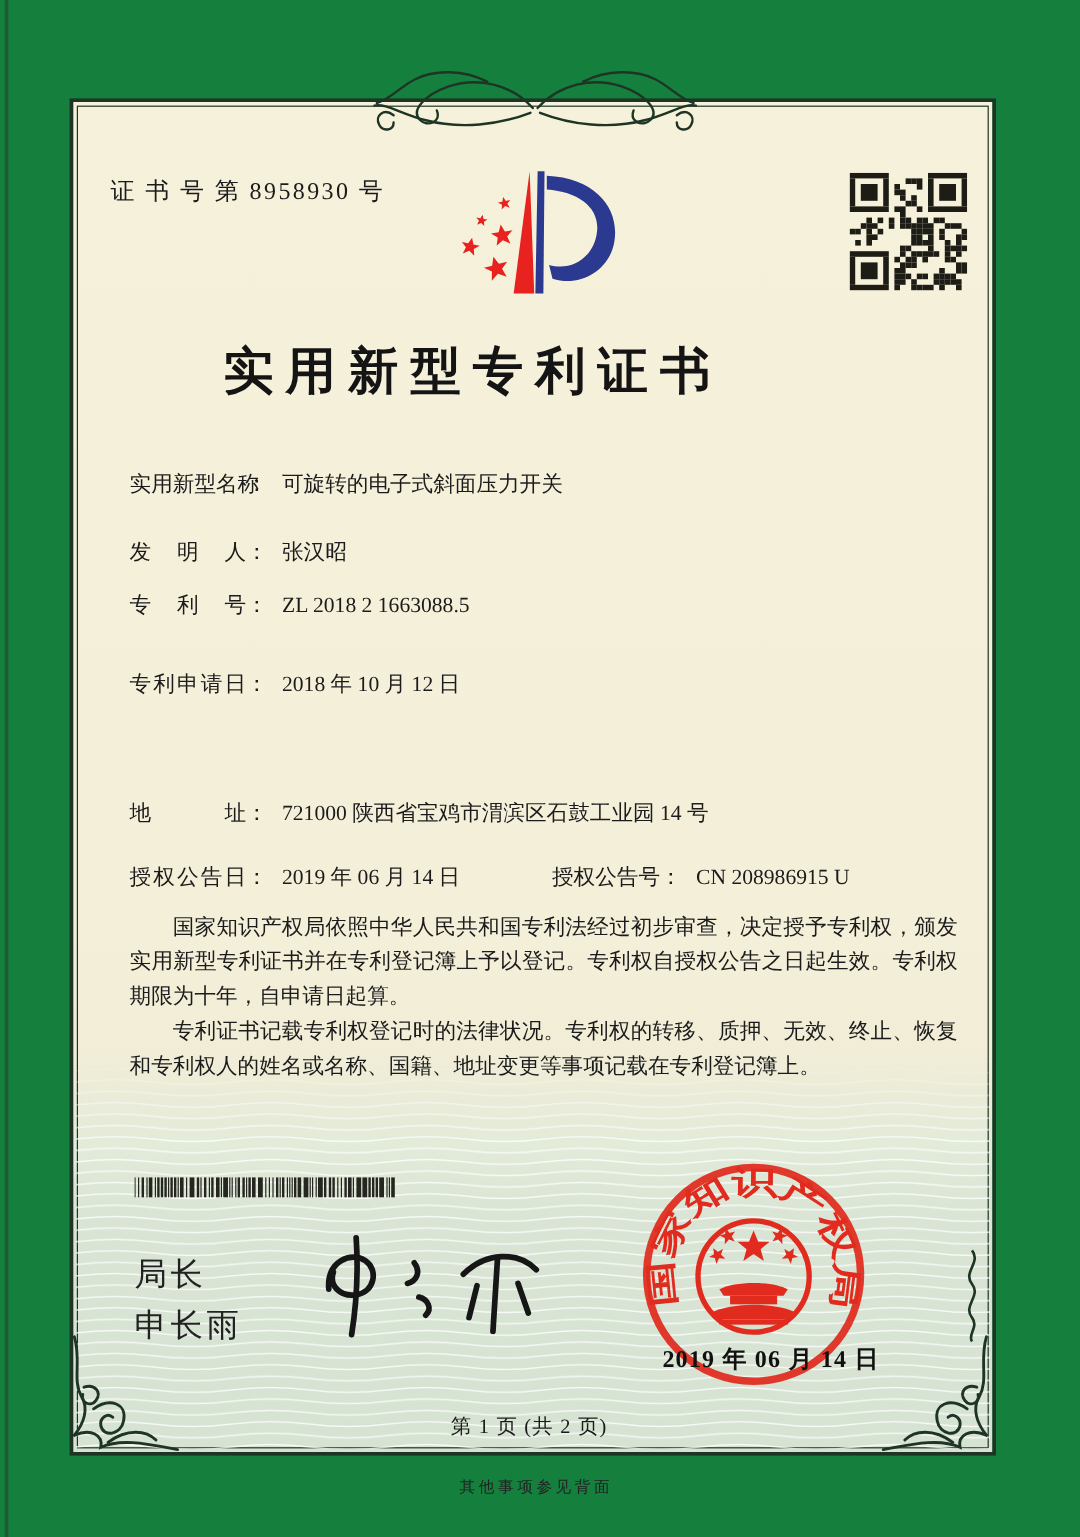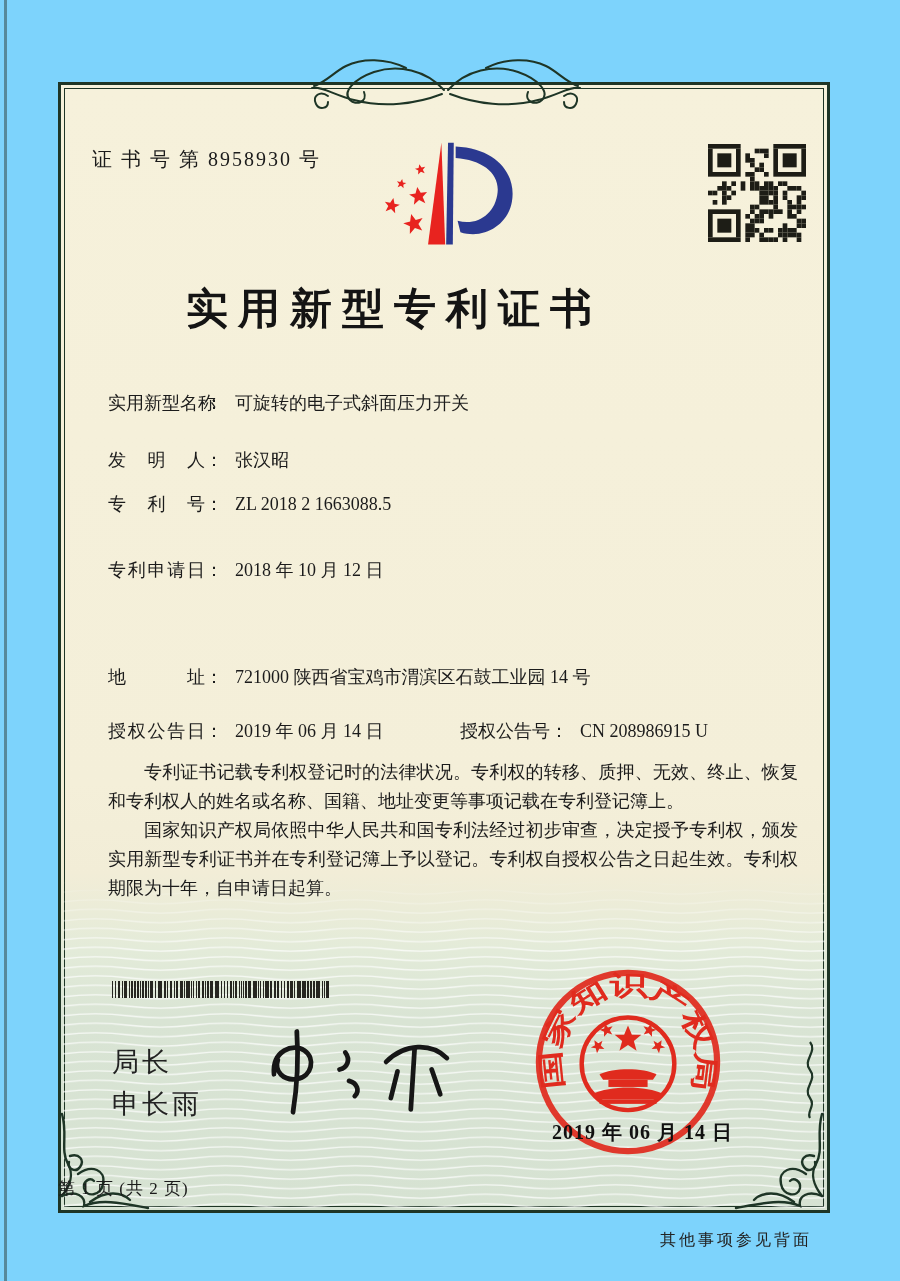--- a/index.html
+++ b/index.html
@@ -1,18 +1,18 @@
 <!DOCTYPE html>
 <html><head>
 <meta charset="utf-8">
 <style>
   html,body{margin:0;padding:0;}
   .page{
     position:relative; width:900px; height:1281px; overflow:hidden;
-    background:#7dd3fc;
+    background:#15803d;
     font-family:"Liberation Serif", serif;
     color:#1b1b1b;
   }
   .scan-edge{position:absolute; left:4px; top:0; width:3px; height:100%;
     background:rgba(40,46,38,.45);}
   .frame{
     position:absolute; left:58px; top:82px; width:766px; height:1125px;
     border:3px solid #1e3526;
     background:linear-gradient(180deg,#f6f1db 0%,#f4efd9 62%,#f2edd7 70%,#e3ebd9 77%,#d9e4d4 83%,#d6e2d2 100%);
   }
@@ -25,22 +25,22 @@
   .title{left:58px; top:281px; width:672px; text-align:center;
     font-size:42px; font-weight:700; letter-spacing:10px; color:#141414;}
   .field{left:108px; font-size:18px; white-space:nowrap;}
   .flabel{display:inline-block; width:97px; text-align:justify; text-align-last:justify;}
   .fvalue{margin-left:12px;}
   .field2{position:absolute; left:352px; top:0; white-space:nowrap;}
   .paras{left:108px; top:758px; width:690px; font-size:18px; line-height:29px; text-align:justify;}
   .paras p{margin:0; text-indent:2em;}
   .officer{font-family:"Liberation Sans", sans-serif; font-size:27px; color:#222; letter-spacing:3px;}
   .seal-date{left:552px; top:1119px; font-size:20px; letter-spacing:1px; color:#111; font-weight:600;}
-  .page-note{left:58px; top:1177px; width:766px; text-align:left; font-size:17px; letter-spacing:1px;}
-  .back-note{left:12px; top:1230px; width:800px; text-align:right; font-size:16px; letter-spacing:3px; color:#222;}
+  .page-note{left:58px; top:1177px; width:766px; text-align:center; font-size:17px; letter-spacing:1px;}
+  .back-note{left:47px; top:1230px; width:800px; text-align:center; font-size:13px; letter-spacing:3px; color:#222;}
   svg{display:block;}
 </style>
 </head>
 <body>
 
 <div class="page">
 
   <div class="scan-edge"></div>
 
   <svg width="0" height="0" style="position:absolute">
@@ -262,22 +262,22 @@
     <span class="flabel">地址</span><span>：</span><span class="fvalue">721000 陕西省宝鸡市渭滨区石鼓工业园 14 号</span>
   </div>
   <div class="abs field" style="top:719px;">
     <span class="flabel">授权公告日</span><span>：</span><span class="fvalue">2019 年 06 月 14 日</span>
     <span class="field2">
       <span>授权公告号</span><span>：</span><span class="fvalue">CN 208986915 U</span>
     </span>
   </div>
 
   <div class="abs paras">
+    <p>国家知识产权局依照中华人民共和国专利法经过初步审查，决定授予专利权，颁发实用新型专利证书并在专利登记簿上予以登记。专利权自授权公告之日起生效。专利权期限为十年，自申请日起算。</p>
     <p>专利证书记载专利权登记时的法律状况。专利权的转移、质押、无效、终止、恢复和专利权人的姓名或名称、国籍、地址变更等事项记载在专利登记簿上。</p>
-    <p>国家知识产权局依照中华人民共和国专利法经过初步审查，决定授予专利权，颁发实用新型专利证书并在专利登记簿上予以登记。专利权自授权公告之日起生效。专利权期限为十年，自申请日起算。</p>
   </div>
 
   <svg class="abs" id="barcode" style="left:112px; top:981px;" width="222" height="17" fill="#262620">
       <rect x="0" y="0" width="1" height="17"></rect>
       <rect x="3" y="0" width="1" height="17"></rect>
       <rect x="6" y="0" width="2" height="17"></rect>
       <rect x="10" y="0" width="1" height="17"></rect>
       <rect x="12" y="0" width="3" height="17"></rect>
       <rect x="17" y="0" width="1" height="17"></rect>
       <rect x="19" y="0" width="2" height="17"></rect>

